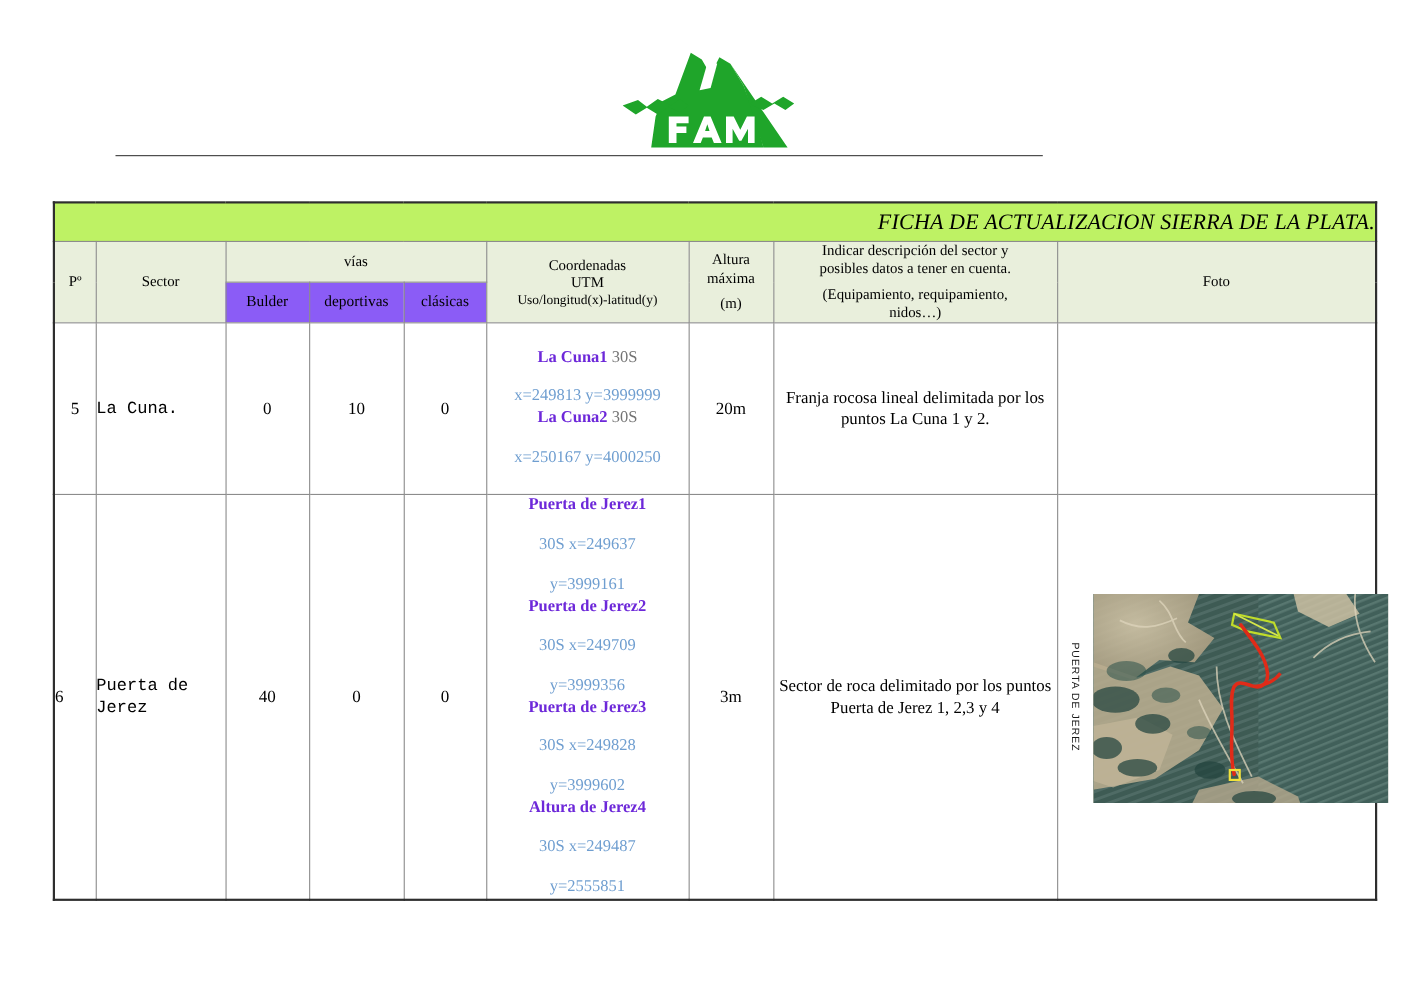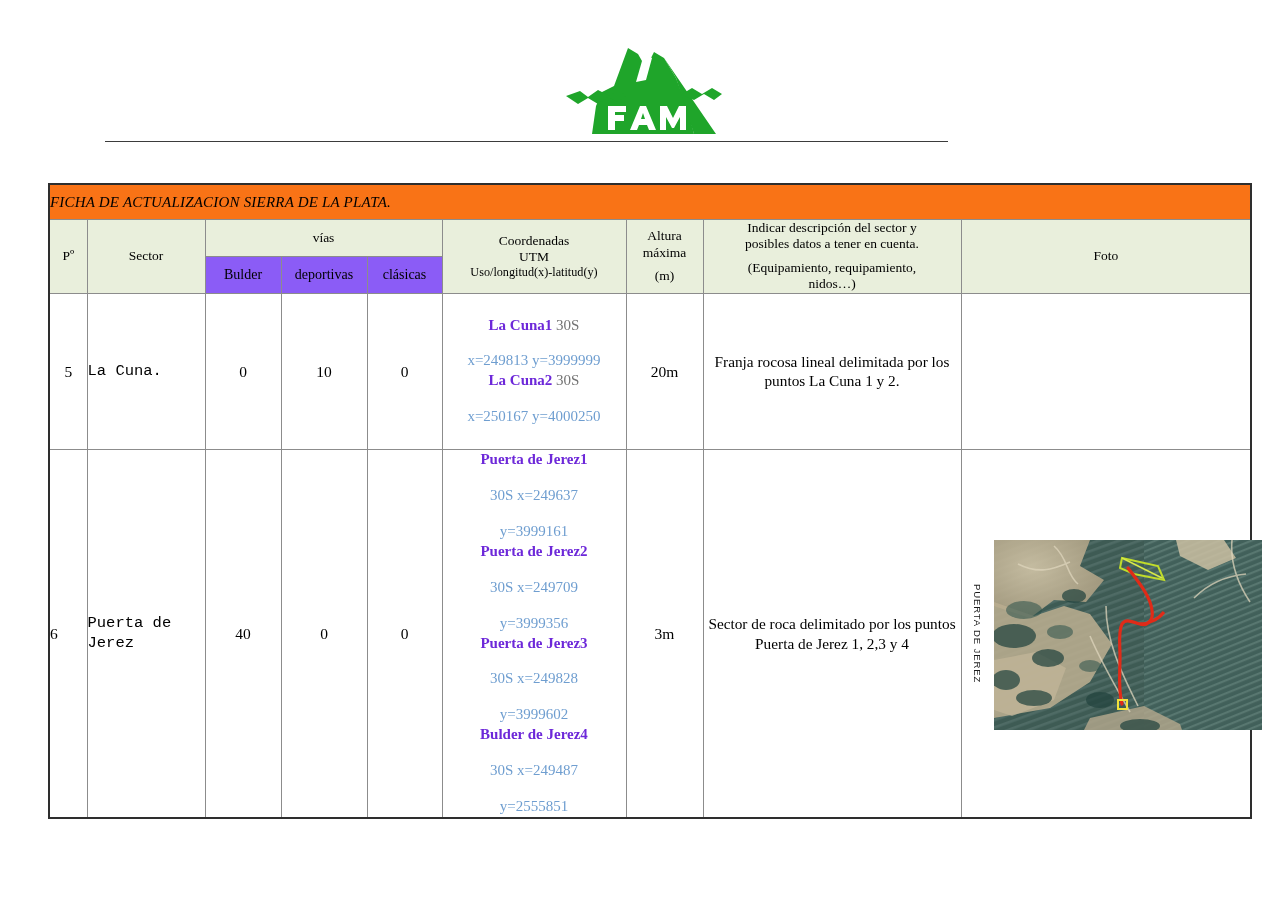--- a/index.html
+++ b/index.html
@@ -64,24 +64,24 @@
   .c-bul   { width: 76px; }
   .c-dep   { width: 86px; }
   .c-cla   { width: 75px; }
   .c-coord { width: 184px; }
   .c-alt   { width: 77px; }
   .c-desc  { width: 258px; }
   .c-foto  { width: 290px; }
 
   
   .title-cell {
-    background: #f97316;
+    background: #bef264;
     height: 34px;
-    text-align: left;
-    font-size: 15px;
+    text-align: right;
+    font-size: 20px;
     font-weight: bold;
     font-style: italic;
     letter-spacing: 0.2px;
     padding: 3px 0 4px 0;
   }
 
   
   .hdr {
     background: #e9efdc;
     text-align: center;
@@ -302,21 +302,21 @@
       <span class="coord-val">y=3999161</span>
 
       <span class="coord-line"><span class="coord-name">Puerta de Jerez2</span></span>
       <span class="coord-val">30S x=249709</span>
       <span class="coord-val">y=3999356</span>
 
       <span class="coord-line"><span class="coord-name">Puerta de Jerez3</span></span>
       <span class="coord-val">30S x=249828</span>
       <span class="coord-val">y=3999602</span>
 
-      <span class="coord-line"><span class="coord-name">Bulder de Jerez4</span></span>
+      <span class="coord-line"><span class="coord-name">Altura de Jerez4</span></span>
       <span class="coord-val">30S x=249487</span>
       <span class="coord-val">y=2555851</span>
     </td>
     <td class="cell">3m</td>
     <td class="cell desc">Sector de roca delimitado por los puntos Puerta de Jerez 1, 2,3 y 4</td>
 
     <td class="foto-cell">
       <div class="photo-holder">
         <div class="photo-label">PUERTA DE JEREZ</div>
         <div class="photo-img">

